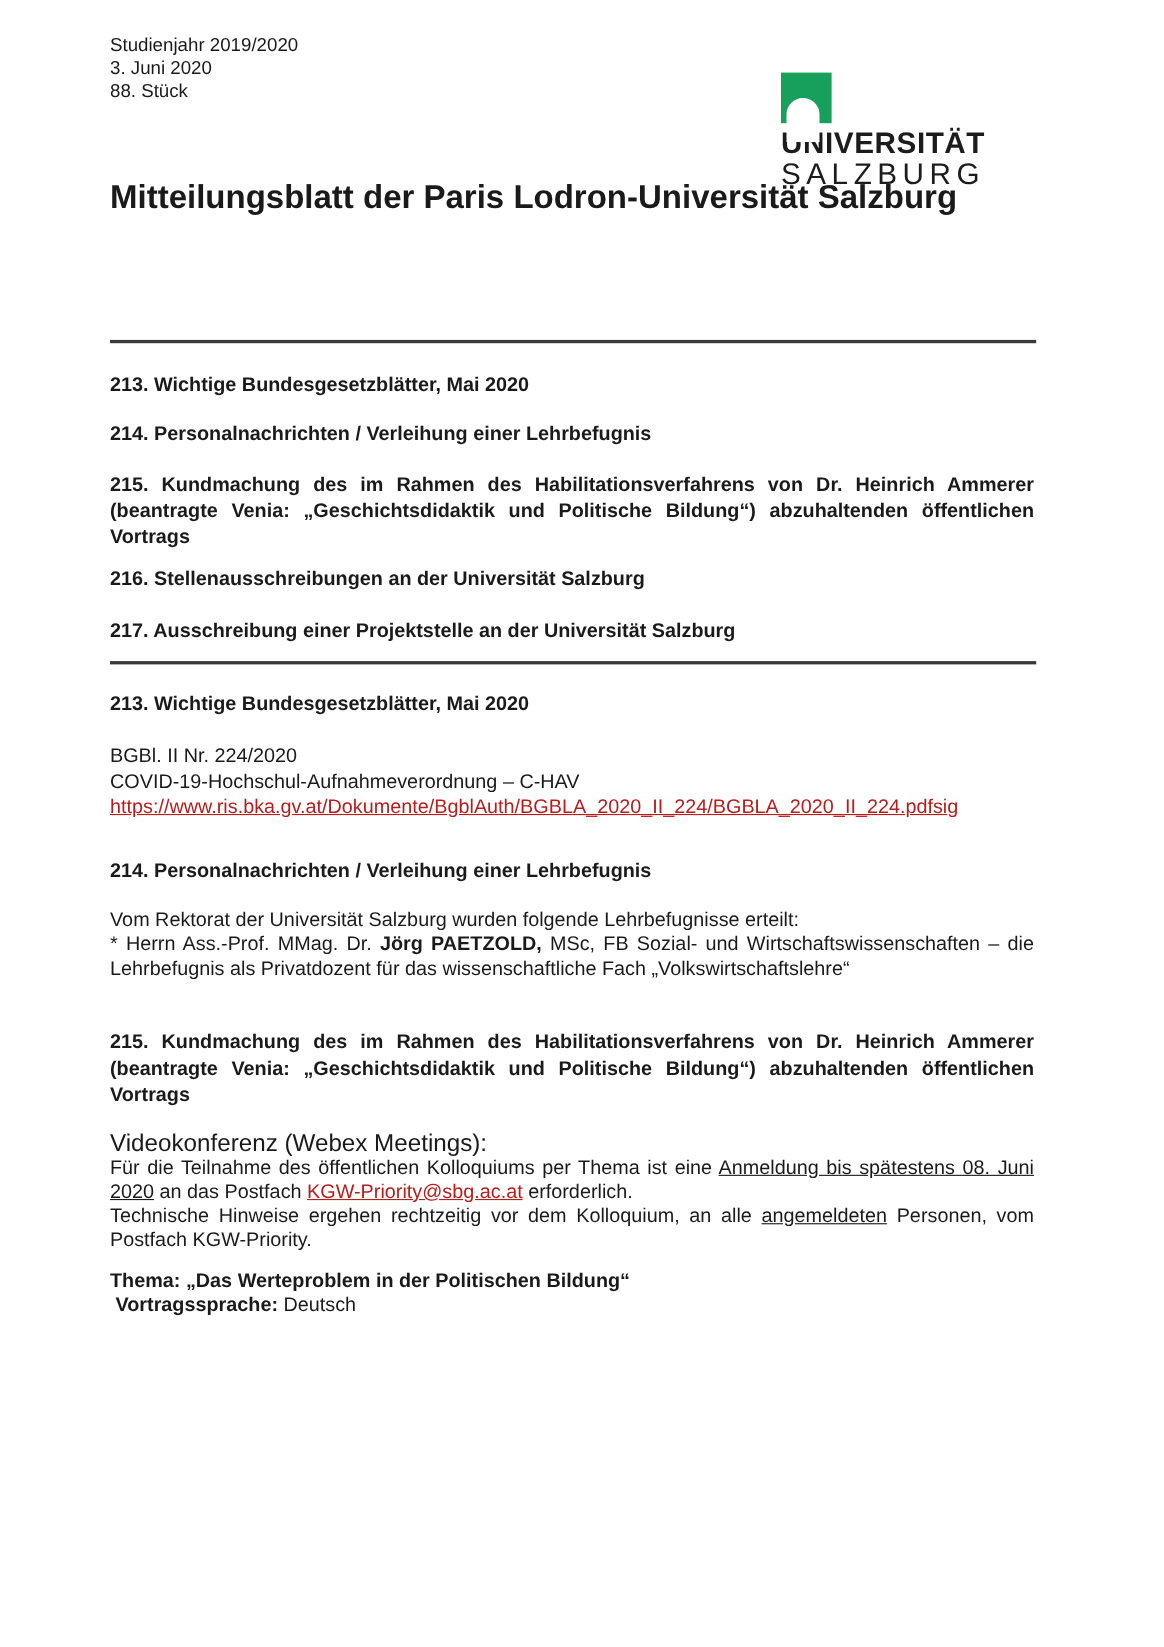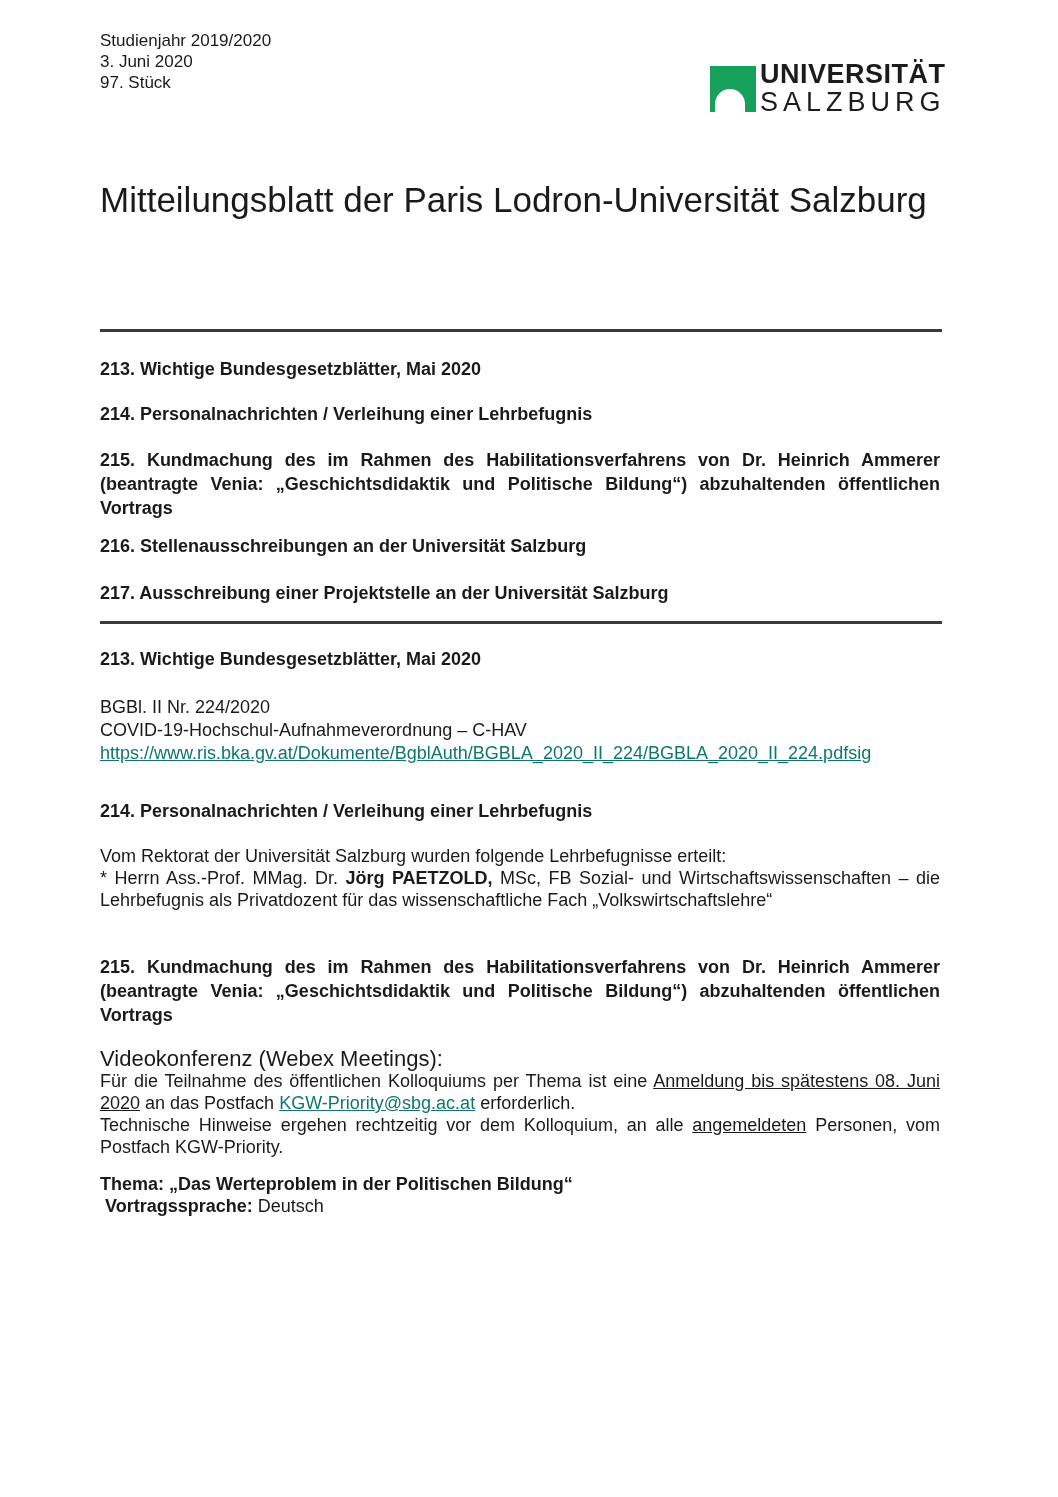--- a/index.html
+++ b/index.html
@@ -10,30 +10,30 @@
     height: 1216px;
     background: #ffffff;
     color: #1a1a1a;
     font-family: "Liberation Sans", sans-serif;
     padding: 0 118px 0 100px;
     overflow: hidden;
   }
   
   .meta { margin-top: 30px; font-size: 17px; line-height: 21px; }
   
-  .logo { position: absolute; top: 60px; left: 710px; display: flex; gap: 4px; }
+  .logo { position: absolute; top: 60px; left: 710px; display: flex; gap: 4px; flex-direction: column; }
   .logo-mark { position: relative; width: 46px; height: 46px; margin-top: 6px; overflow: visible; }
   .logo-square { position: absolute; inset: 0; }
   .logo-arch { position: absolute; left: 5px; top: 23px; width: 30px; height: 40px;
                background: #ffffff; border-radius: 15px 15px 0 0; }
   .logo-text { line-height: 28px; font-size: 27px; color: #1c1c1c; }
   .logo-l1 { font-weight: bold; letter-spacing: 0.5px; }
   .logo-l2 { letter-spacing: 5px; }
   
-  .title { margin-top: 92px; font-size: 35px; font-weight: normal; line-height: 30px; }
+  .title { margin-top: 72px; font-size: 30px; font-weight: bold; line-height: 30px; }
   
   .rule { border: none; border-top: 3px solid #3a3a3a; width: 842px; }
   .rule-1 { margin-top: 114px; }
   .rule-2 { margin-top: 17px; }
   
   .toc-item { font-size: 18px; font-weight: bold; line-height: 22px; margin-top: 23px; }
   .toc-item.first { margin-top: 26px; }
   .toc-item.multi { line-height: 24px; text-align: justify; }
   .toc-item.t216 { margin-top: 15px; }
   .toc-item.t217 { margin-top: 25px; }
@@ -46,31 +46,31 @@
   .p214 { margin-top: 23px; font-size: 18px; line-height: 22px; text-align: justify; }
   .h215 { margin-top: 44px; }
   .termin { margin-top: 23px; font-size: 18px; line-height: 22px; }
   .video-heading { margin-top: 21px; font-size: 22px; font-weight: normal; line-height: 22px; }
   .p-video { font-size: 18px; line-height: 22px; text-align: justify; }
   .thema { margin-top: 15px; font-size: 18px; font-weight: bold; line-height: 22px; }
   .sprache { font-size: 18px; line-height: 22px; padding-left: 5px; }
   .sig { margin-top: 23px; font-size: 18px; line-height: 22px; text-align: left; }
   .b { font-weight: bold; }
   .u { text-decoration: underline; }
-  a.link, .link { color: #0f766e; text-decoration: underline; cursor: pointer; }
+  a.link, .link { color: #b91c1c; text-decoration: underline; cursor: pointer; }
 </style>
 </head>
 <body>
 
 <div class="page">
 
   <div class="meta">
     <div>Studienjahr 2019/2020</div>
     <div>3. Juni 2020</div>
-    <div>97. Stück</div>
+    <div>88. Stück</div>
   </div>
 
   <div class="logo">
     <div class="logo-mark">
       <div class="logo-square" id="logo-square" style="background: rgb(23, 160, 92);"></div>
       <div class="logo-arch"></div>
     </div>
     <div class="logo-text">
       <div class="logo-l1">UNIVERSITÄT</div>
       <div class="logo-l2">SALZBURG</div>

